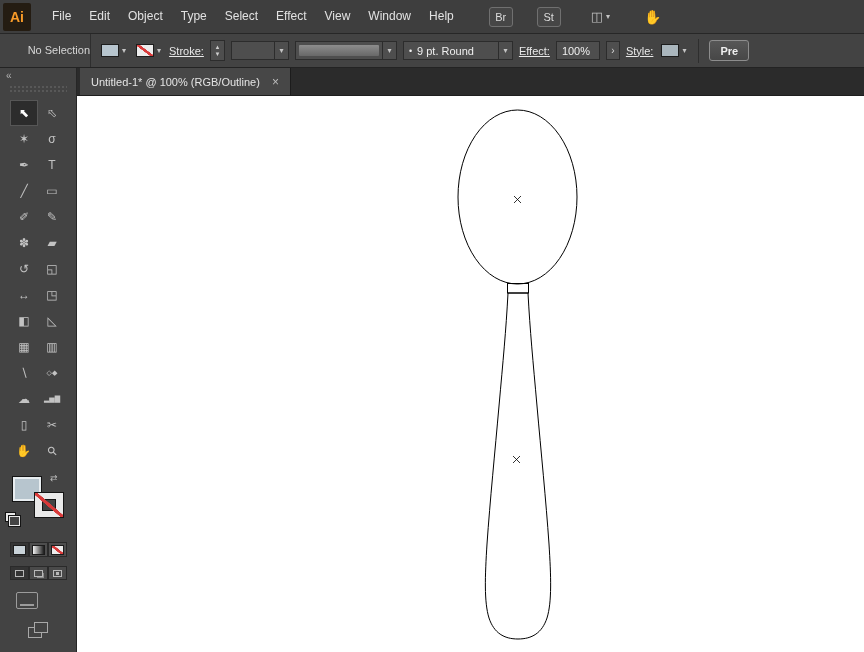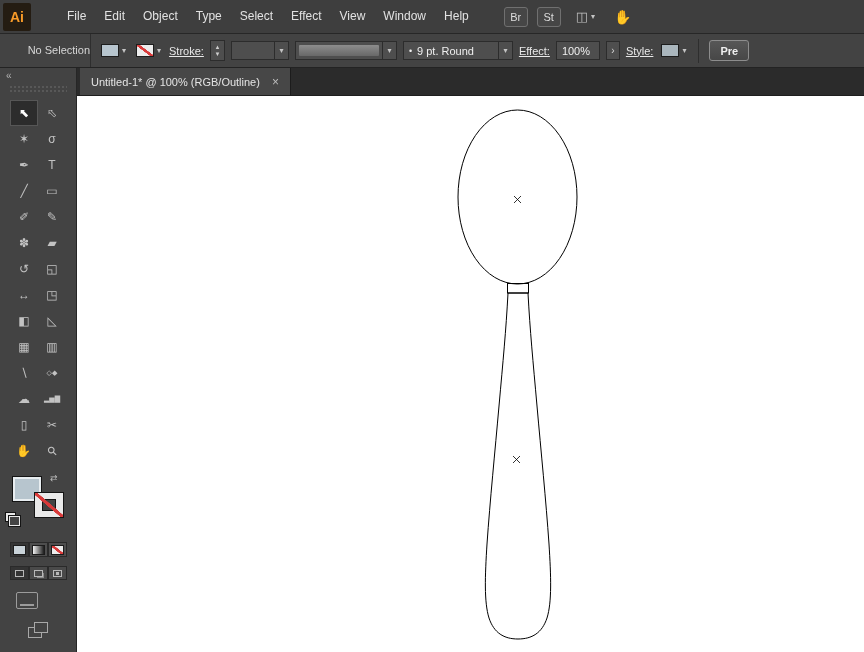--- a/index.html
+++ b/index.html
@@ -4,24 +4,24 @@
 <style>
   html,body{margin:0;padding:0;}
   body{
     width:864px;height:652px;overflow:hidden;position:relative;
     background:#3c3c3c;font-family:"Liberation Sans",sans-serif;
     -webkit-font-smoothing:antialiased;
   }
   
   .menubar{position:absolute;left:0;top:0;width:864px;height:34px;background:#3e3e3e;
     border-bottom:1px solid #272727;display:flex;align-items:center;box-sizing:border-box;}
-  .logo{width:28px;height:28px;margin:0 27px 0 3px;background:#241c12;color:#f79a28;
+  .logo{width:28px;height:28px;margin:0 12px 0 3px;background:#241c12;color:#f79a28;
     font-weight:bold;font-size:14px;display:flex;align-items:center;justify-content:center;border-radius:2px;}
   .menu-item{color:#e2e2e2;font-size:12px;padding:0 9px;height:34px;line-height:33px;cursor:default;white-space:nowrap;}
-  .appbar{display:flex;align-items:center;margin-left:26px;gap:9px;}
+  .appbar{display:flex;align-items:center;margin-left:26px;gap:24px;}
   .mini-btn{height:20px;min-width:24px;padding:0 3px;background:#464646;border:1px solid #707070;
     border-radius:3px;color:#dcdcdc;font-size:11px;display:flex;align-items:center;justify-content:center;}
   .ws{display:flex;align-items:center;gap:3px;color:#c8c8c8;margin-left:6px;}
   .ws-icon{font-size:13px;color:#c0c0c0;}
   .chev{color:#c4c4c4;font-size:8px;line-height:8px;}
   .touch-icon{font-size:14px;color:#9d9d9d;margin-left:10px;}
   
   .controlbar{position:absolute;left:0;top:34px;width:864px;height:34px;background:#434343;
     border-bottom:1px solid #232323;display:flex;align-items:center;box-sizing:border-box;overflow:hidden;gap:6px;}
   .controlbar > *{flex-shrink:0;}

